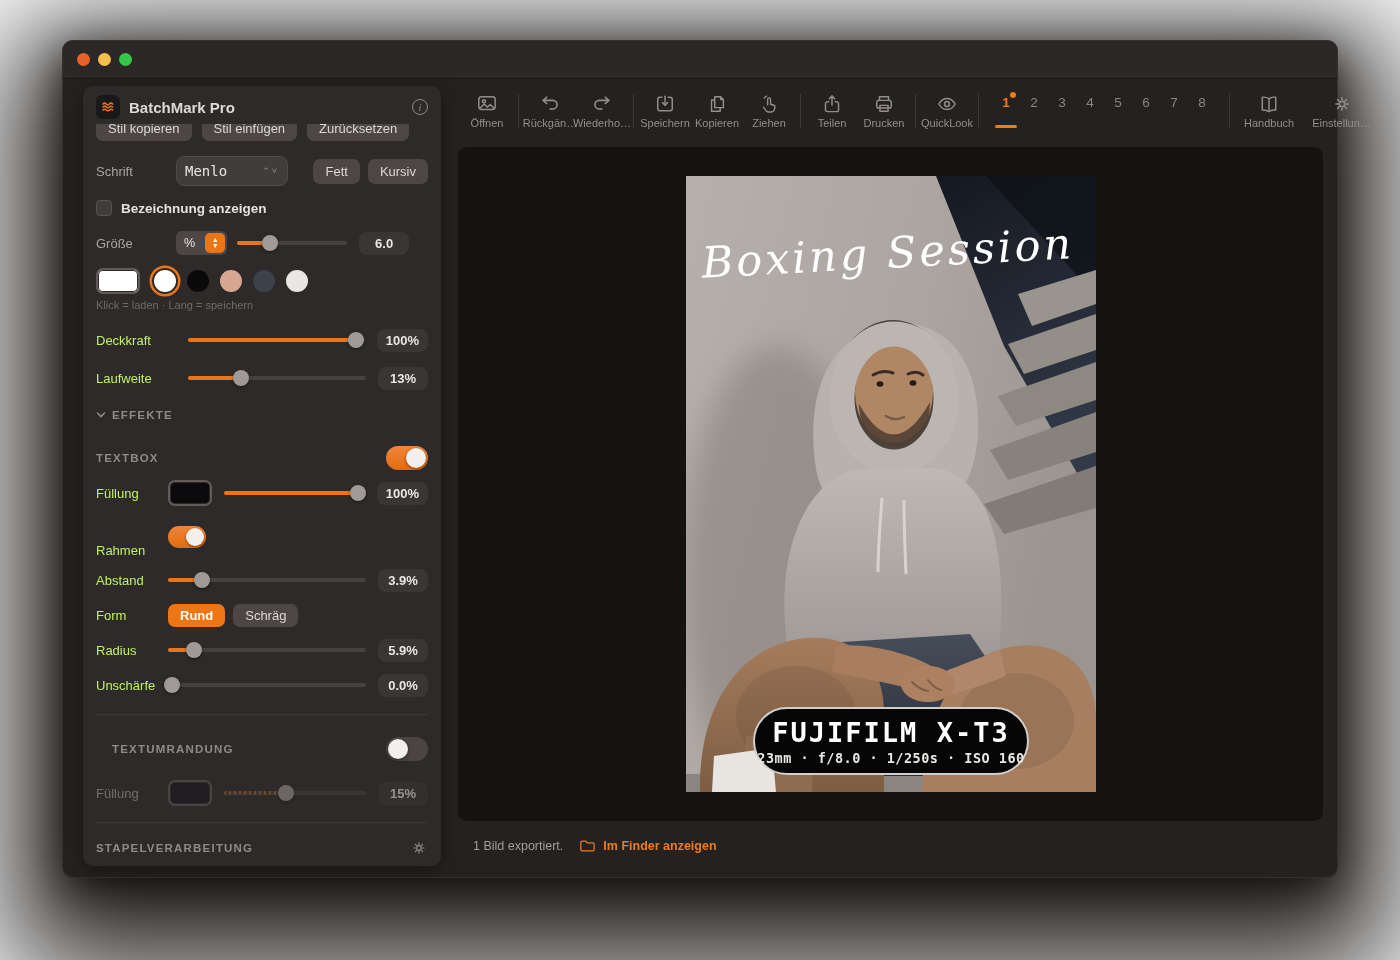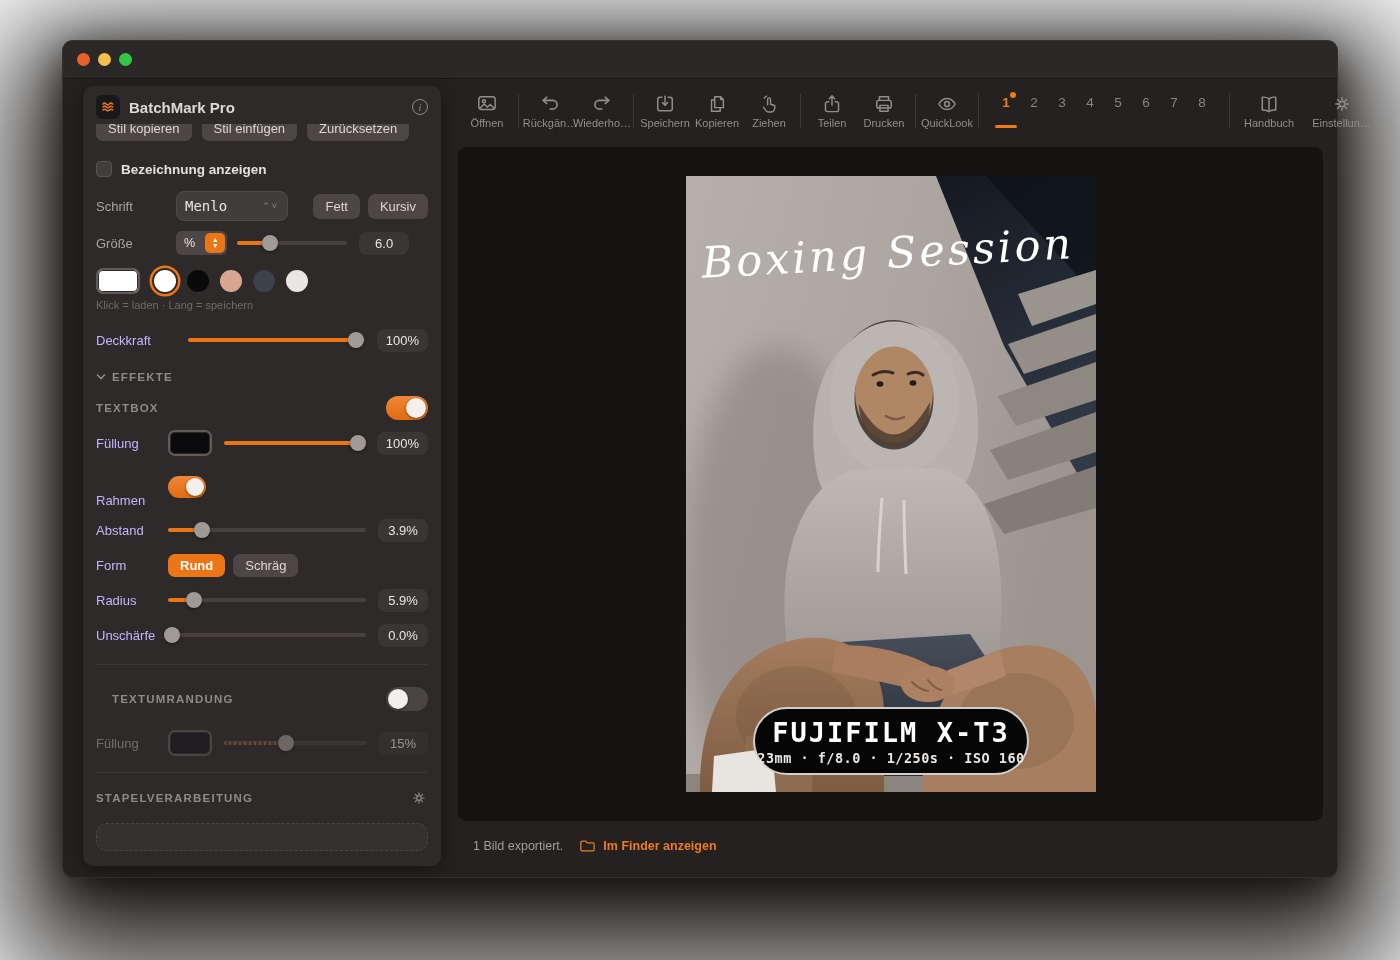--- a/index.html
+++ b/index.html
@@ -22,38 +22,38 @@
   .sb-head { display:flex; align-items:center; gap:9px; padding:9px 13px 5px 13px; }
   .app-icon { width:24px; height:24px; border-radius:6px; background:#19191c; display:flex; align-items:center; justify-content:center; }
   .sb-title { font-size:15px; font-weight:bold; color:#ddd9d6; flex:1; }
   .info-icon { width:16px; height:16px; border:1.4px solid #8f8987; border-radius:50%; color:#8f8987;
     font-size:10px; display:flex; align-items:center; justify-content:center; font-family:"Liberation Serif",serif; font-style:italic; }
   .style-clip { height:23px; overflow:hidden; position:relative; margin:0 13px; }
   .style-row { position:absolute; top:-8px; left:0; display:flex; gap:10px; }
   .chip-btn { background:#4c4746; color:#dcd8d5; border:none; border-radius:7px; padding:5px 12px; font-size:13px; font-family:inherit; white-space:nowrap; }
   .row { display:flex; align-items:center; margin:9px 13px 0 13px; min-height:26px; }
   .lbl { width:80px; color:#aba5a2; flex:none; }
-  .lbl-light { color:#c4b5fd; }
+  .lbl-light { color:#bef264; }
   .checkbox { width:16px; height:16px; border-radius:4px; background:#413d3b; border:1px solid #575250; margin-right:9px; }
   .cb-label { font-weight:bold; color:#e4e0dd; font-size:13.5px; }
   .dropdown { width:112px; height:30px; background:#413d3b; border:1px solid #504b49; border-radius:8px;
     display:flex; align-items:center; padding:0 8px; gap:6px; }
   .dropdown .val { font-family:"DejaVu Sans Mono",monospace; font-size:14px; color:#e9e5e2; flex:1; }
   .chev { color:#8f8987; font-size:9px; letter-spacing:2px; }
   .unit-pill { height:24px; background:#4c4746; border-radius:6px; display:flex; align-items:center; overflow:hidden; margin-right:10px; }
   .unit-pill .u { padding:0 8px; font-size:12.5px; color:#e9e5e2; }
   .unit-pill .step { width:20px; height:20px; margin:2px; border-radius:5px; background:#ec7516; color:#fff;
     display:flex; flex-direction:column; align-items:center; justify-content:center; font-size:7px; line-height:6px; }
   .slider { flex:1; height:4px; background:#46413f; border-radius:2px; position:relative; margin-right:12px; }
   .slider .fill { position:absolute; left:0; top:0; bottom:0; background:#ec7516; border-radius:2px; }
   .slider .thumb { position:absolute; right:-8px; top:50%; transform:translateY(-50%); width:16px; height:16px;
     border-radius:50%; background:#a09a97; box-shadow:0 1px 3px rgba(0,0,0,.5); }
   .slider.dotted .fill { background:repeating-linear-gradient(90deg,#a5622a 0 2px, transparent 2px 5px); }
   .pill { min-width:50px; background:#3b3636; border-radius:8px; padding:4px 9px; text-align:center;
-    color:#e9e5e2; font-size:13px; font-weight:normal; flex:none; }
+    color:#e9e5e2; font-size:13px; font-weight:bold; flex:none; }
   .swatch-rect { width:44px; height:26px; border-radius:7px; border:2px solid #615c5a; flex:none; margin-right:12px; box-shadow:inset 0 0 0 1px #2e2a29; }
   .sw-circle { width:22px; height:22px; border-radius:50%; margin-right:11px; flex:none; }
   .sw-sel { box-shadow:0 0 0 2px #2e2a29, 0 0 0 4.5px #ec7516; }
   .hint { font-size:11px; color:#6f6a67; margin:5px 13px 0 13px; }
   .sect { display:flex; align-items:center; gap:6px; margin:18px 13px 0 13px;
     font-size:11.5px; font-weight:bold; letter-spacing:1.2px; color:#908a87; }
   .toggle { width:42px; height:24px; border-radius:12px; position:relative; flex:none; }
   .toggle.sm { width:38px; height:22px; }
   .toggle.on { background:linear-gradient(180deg,#f0853a,#e06c0e); }
   .toggle.off { background:#4a4544; }
@@ -236,33 +236,33 @@
 
       <div class="style-clip">
         <div class="style-row">
           <button class="chip-btn">Stil kopieren</button>
           <button class="chip-btn">Stil einfügen</button>
           <button class="chip-btn">Zurücksetzen</button>
         </div>
       </div>
 
       <div class="row">
-        <span class="checkbox"></span>
-        <span class="cb-label">Bezeichnung anzeigen</span>
-      </div>
-
-      <div class="row">
         <span class="lbl">Schrift</span>
         <span class="dropdown">
           <span class="val">Menlo</span>
           <span class="chev">⌃˅</span>
         </span>
         <span style="flex:1"></span>
         <button class="chip-btn" style="margin-right:8px;">Fett</button>
         <button class="chip-btn">Kursiv</button>
+      </div>
+
+      <div class="row">
+        <span class="checkbox"></span>
+        <span class="cb-label">Bezeichnung anzeigen</span>
       </div>
 
       <div class="row">
         <span class="lbl">Größe</span>
         <span class="unit-pill">
           <span class="u">%</span>
           <span class="step">▲<span style="display:block">▼</span></span>
         </span>
         <span class="slider" style="max-width:110px;">
           <span class="fill" style="width: 30%;">
@@ -285,29 +285,38 @@
       <div class="row" style="margin-top:16px;">
         <span class="lbl lbl-light" style="width:92px;">Deckkraft</span>
         <span class="slider">
           <span class="fill" style="width: 95%;">
               <span class="thumb"></span>
             </span>
         </span>
         <span class="pill">100%</span>
       </div>
 
+      <div class="row" style="margin-top:12px;">
+        <span class="lbl lbl-light" style="width:92px;">Laufweite</span>
+        <span class="slider">
+          <span class="fill" style="width: 30%;">
+              <span class="thumb"></span>
+            </span>
+        </span>
+        <span class="pill">13%</span>
+      </div>
 
       <div class="sect">
         <svg width="10" height="8" viewBox="0 0 10 8" fill="none" stroke="#908a87" stroke-width="1.6" stroke-linecap="round">
             <path d="M1.5 2 L5 5.5 L8.5 2"></path>
           </svg>
         <span>EFFEKTE</span>
       </div>
 
-      <div class="row" style="margin-top:12px;">
+      <div class="row" style="margin-top:24px;">
         <span class="sect" style="margin:0; flex:1;">TEXTBOX</span>
         <span class="toggle on">
             <span class="knob"></span>
           </span>
       </div>
 
       <div class="row">
         <span class="lbl lbl-light" style="width:72px;">Füllung</span>
         <span class="swatch-rect" style="background: rgb(11, 11, 14);"></span>
         <span class="slider">

